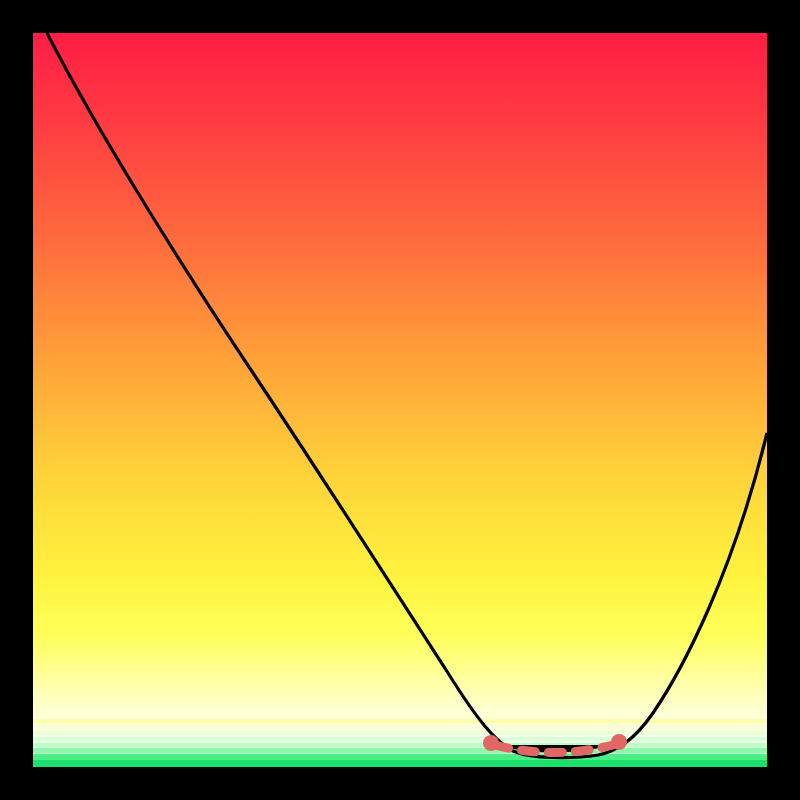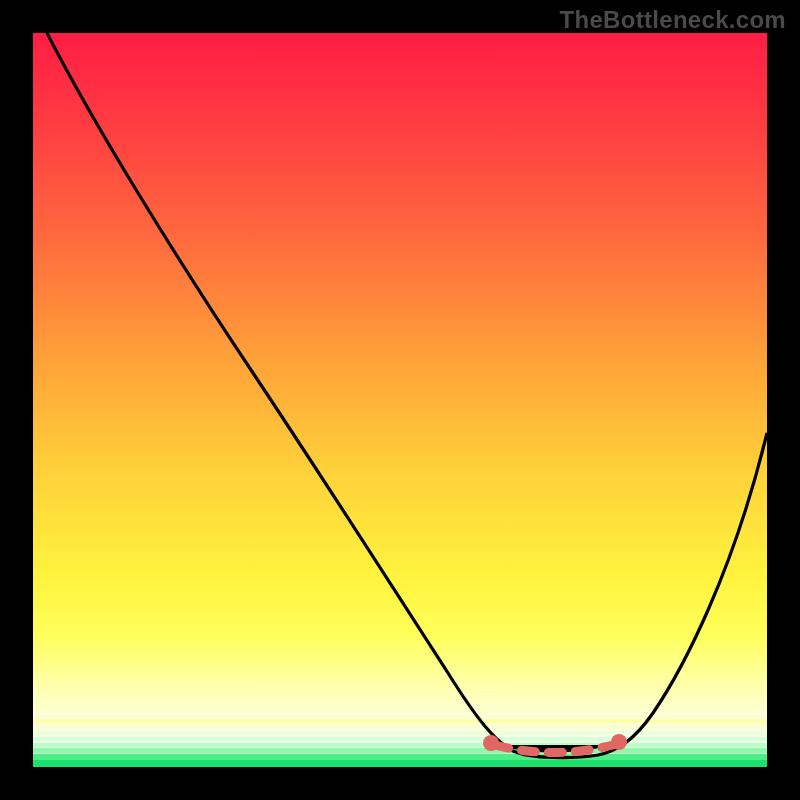--- a/index.html
+++ b/index.html
@@ -59,21 +59,20 @@
     stroke-width: 9;
     stroke-linecap: round;
     stroke-dasharray: 14 13;
   }
 </style>
 </head>
 <body>
 
 <div class="frame">
 
-  <div class="watermark">TheBottleneck.com</div>
 
   <div class="plot-area">
 
     <div class="gradient" style="background: linear-gradient(to bottom,
             #ff1d44 0%,
             #ff3b42 12%,
             #ff6a3e 28%,
             #ffa039 44%,
             #ffd23a 60%,
             #fff33e 74%,

